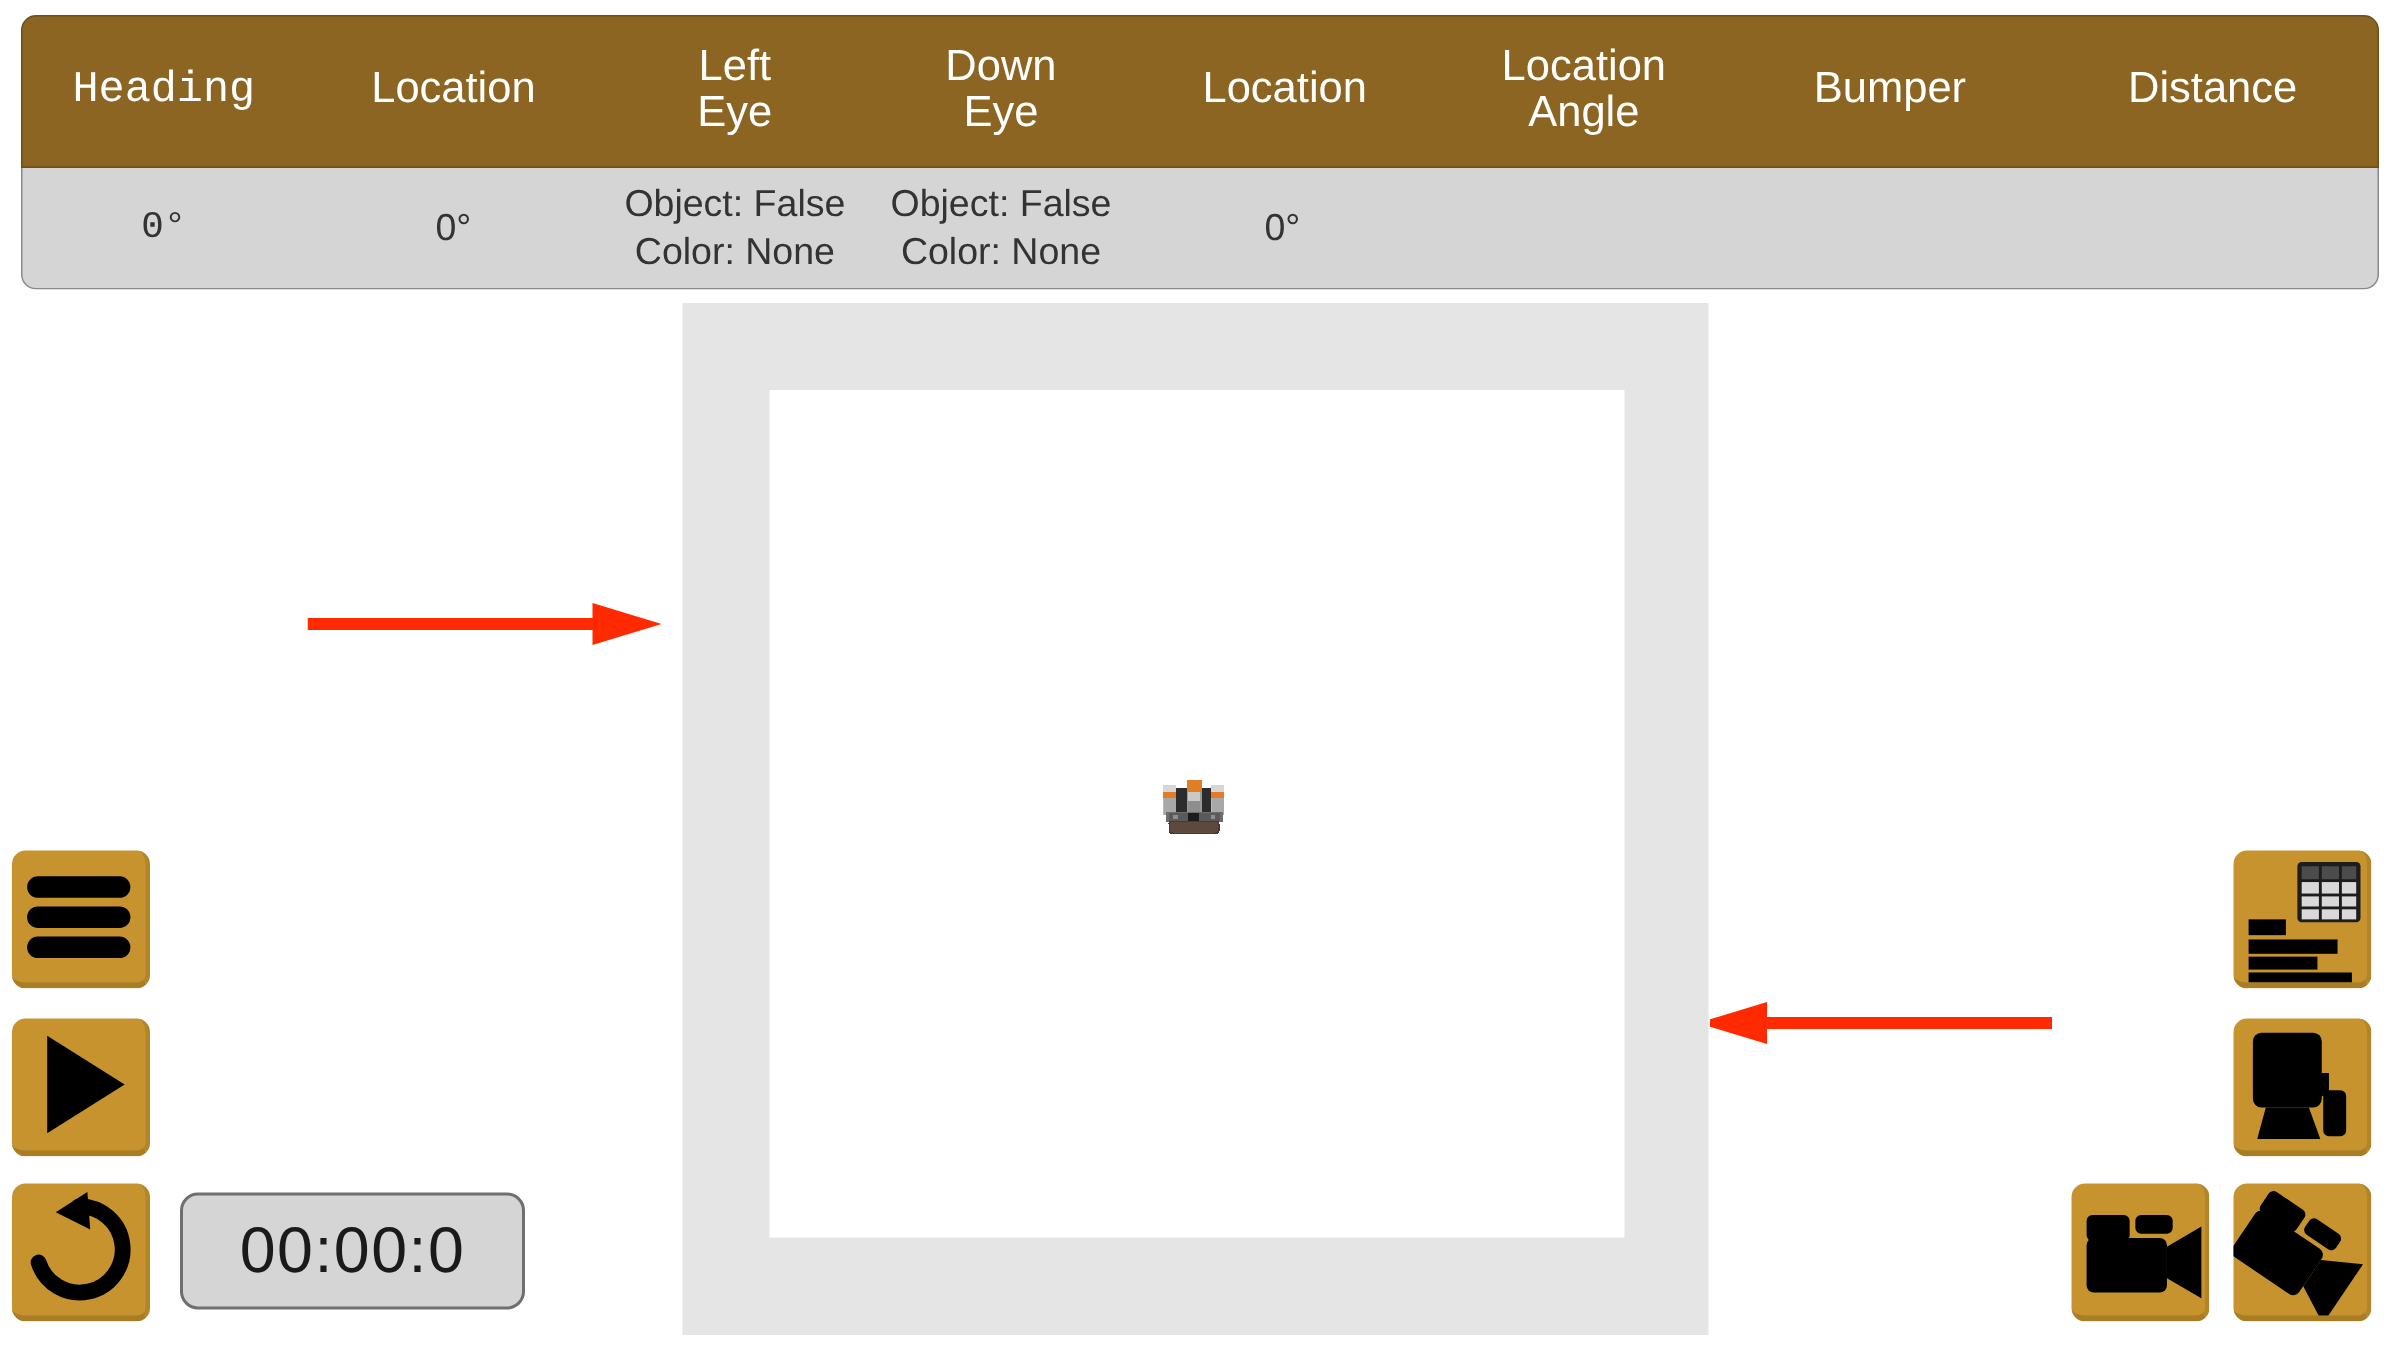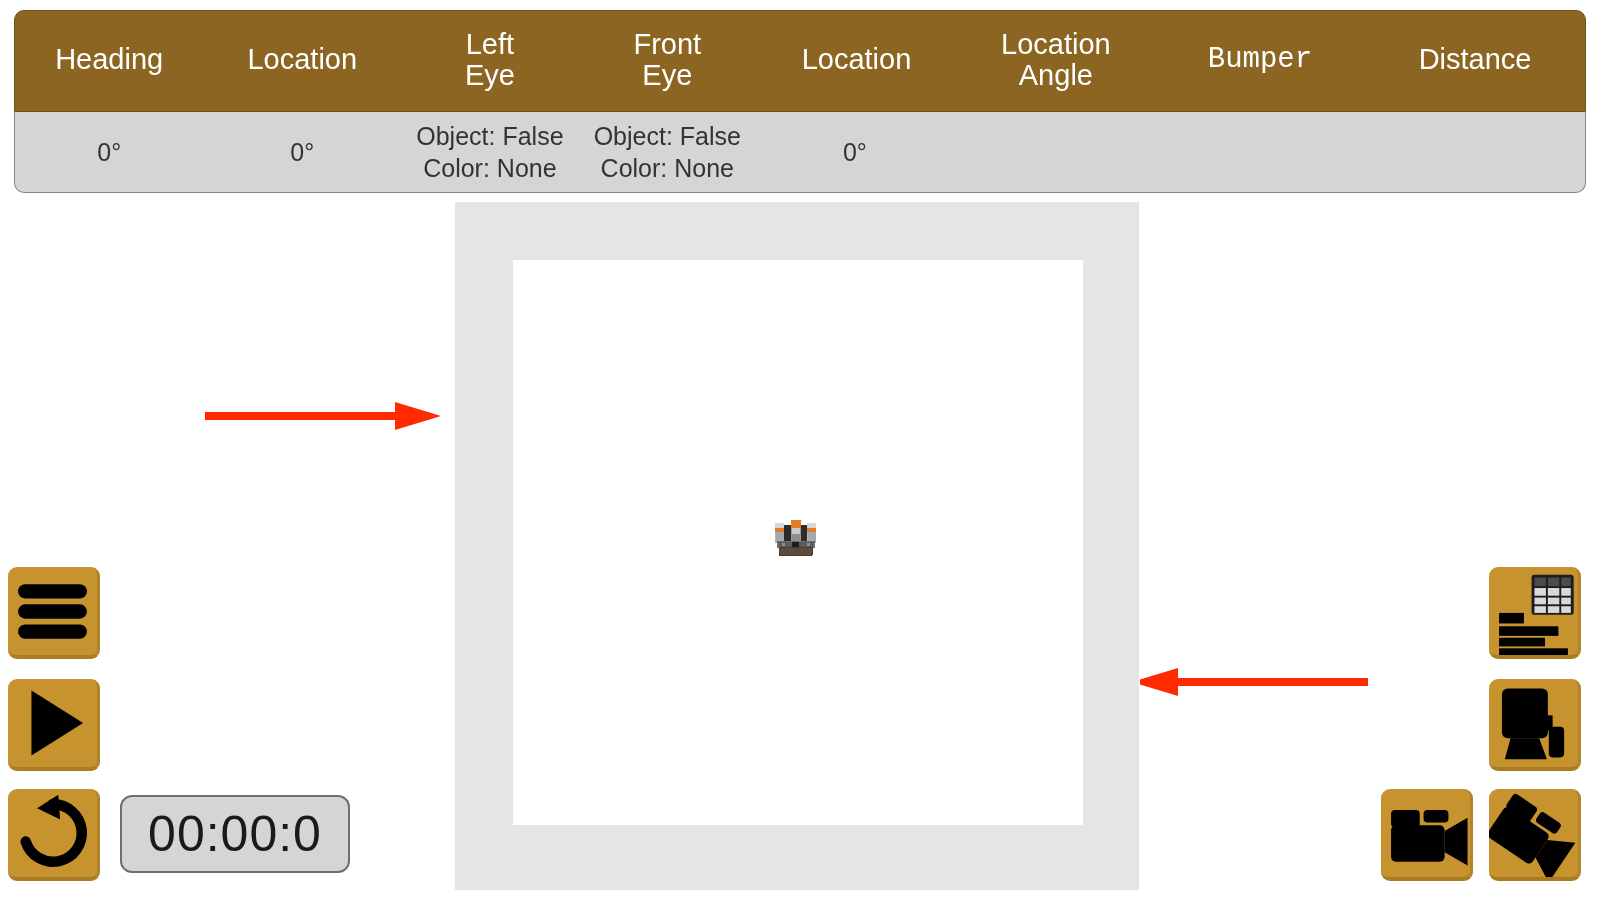--- a/index.html
+++ b/index.html
@@ -57,27 +57,27 @@
     line-height: 1.28;
     text-align: center;
     padding: 8px 2px;
     box-sizing: border-box;
     display: flex;
     align-items: center;
     justify-content: center;
     min-height: 75px;
     white-space: pre-line;
   }
-  .c0 { width: 12.0%; }
+  .c0 { width: 12.0%; font-family: Liberation Mono, monospace; }
   .c1 { width: 12.6%; }
   .c2 { width: 11.3%; }
   .c3 { width: 11.3%; }
   .c4 { width: 12.8%; }
   .c5 { width: 12.6%; }
-  .c6 { width: 13.4%; font-family: Liberation Mono, monospace; }
+  .c6 { width: 13.4%; }
   .c7 { width: 14.0%; text-align: center; }
 
   
   #arena {
     position: absolute;
     left: 455px;
     top: 202px;
     width: 684px;
     height: 688px;
     background: #e5e5e5;
@@ -139,35 +139,35 @@
     width: 230px;
     height: 78px;
     background: #d5d5d5;
     border: 2px solid #6f6f6f;
     border-radius: 12px;
     box-sizing: border-box;
     display: flex;
     align-items: center;
     justify-content: center;
     color: #1a1a1a;
-    font-size: 50px;
+    font-size: 43px;
     letter-spacing: 1px;
     font-family: "Liberation Sans", sans-serif;
   }
 </style>
 </head>
 <body>
 
 <div id="telemetry">
   <div class="telem-head">
     <div class="th c0">Heading</div>
     <div class="th c1">Location</div>
     <div class="th c2">Left
 Eye</div>
-    <div class="th c3">Front
+    <div class="th c3">Down
 Eye</div>
     <div class="th c4">Location</div>
     <div class="th c5">Location
 Angle</div>
     <div class="th c6">Bumper</div>
     <div class="th c7">Distance</div>
   </div>
   <div class="telem-body">
     <div class="td c0">0°</div>
     <div class="td c1">0°</div>

